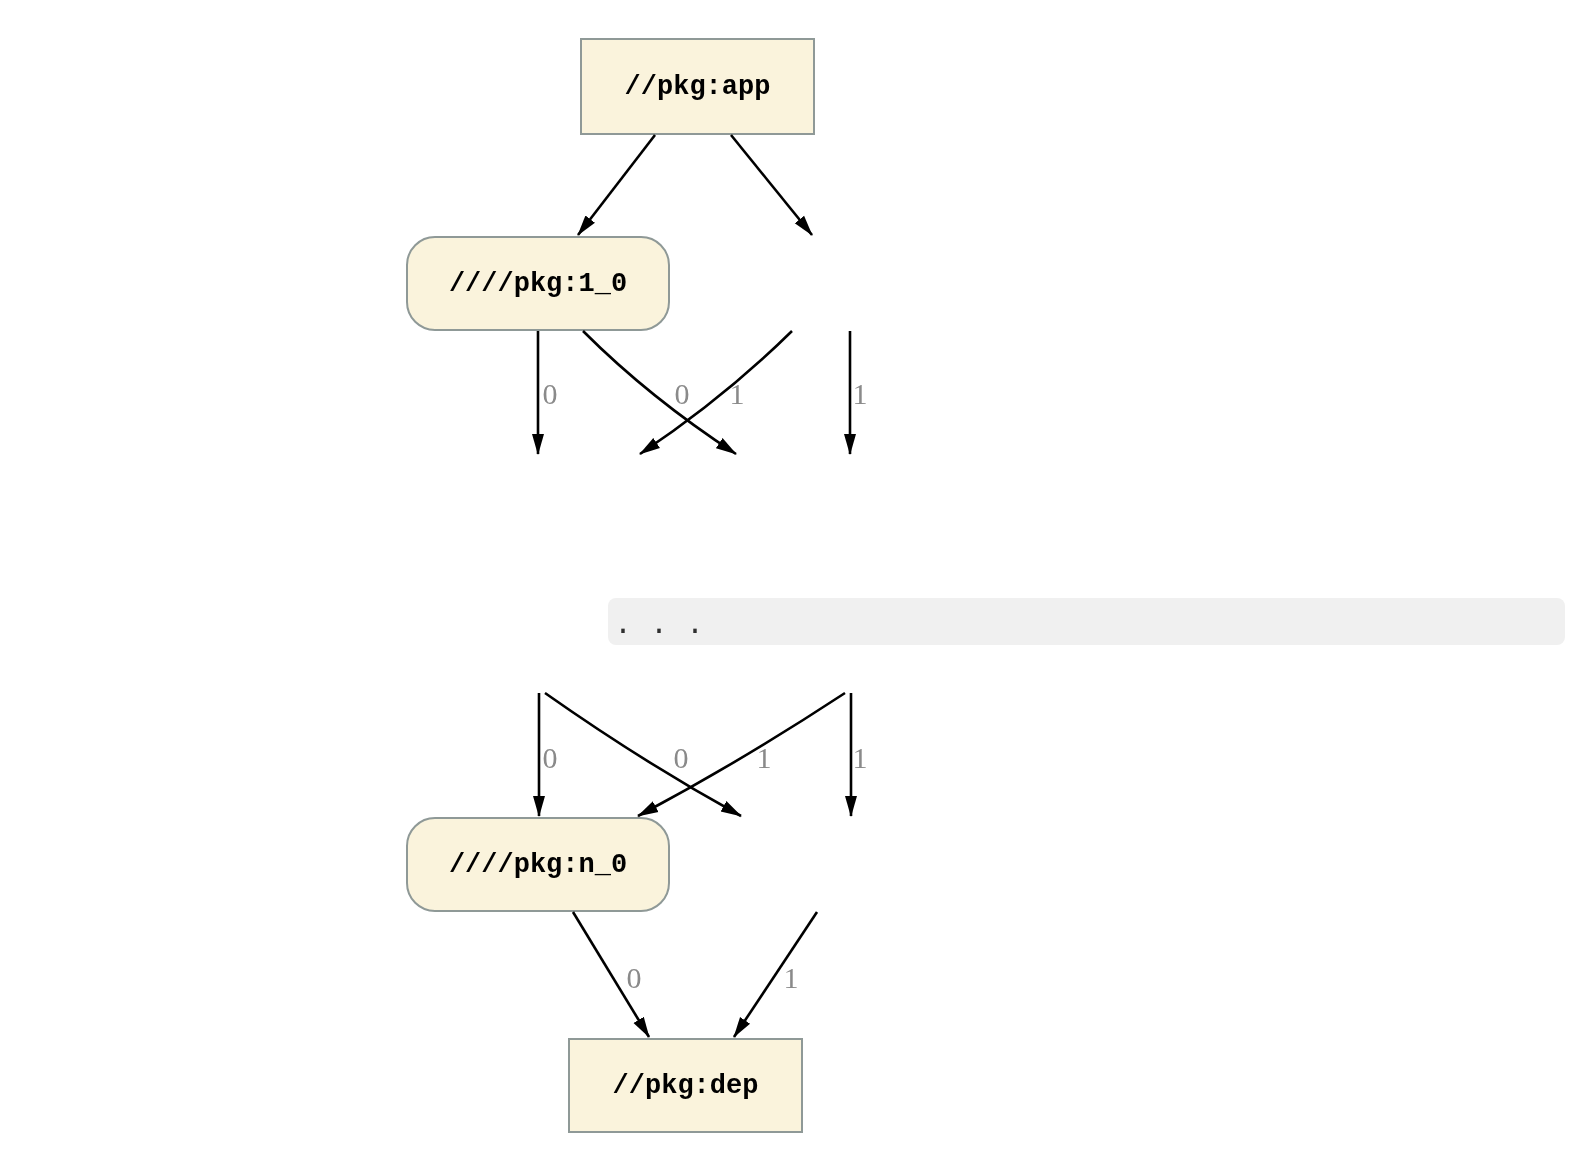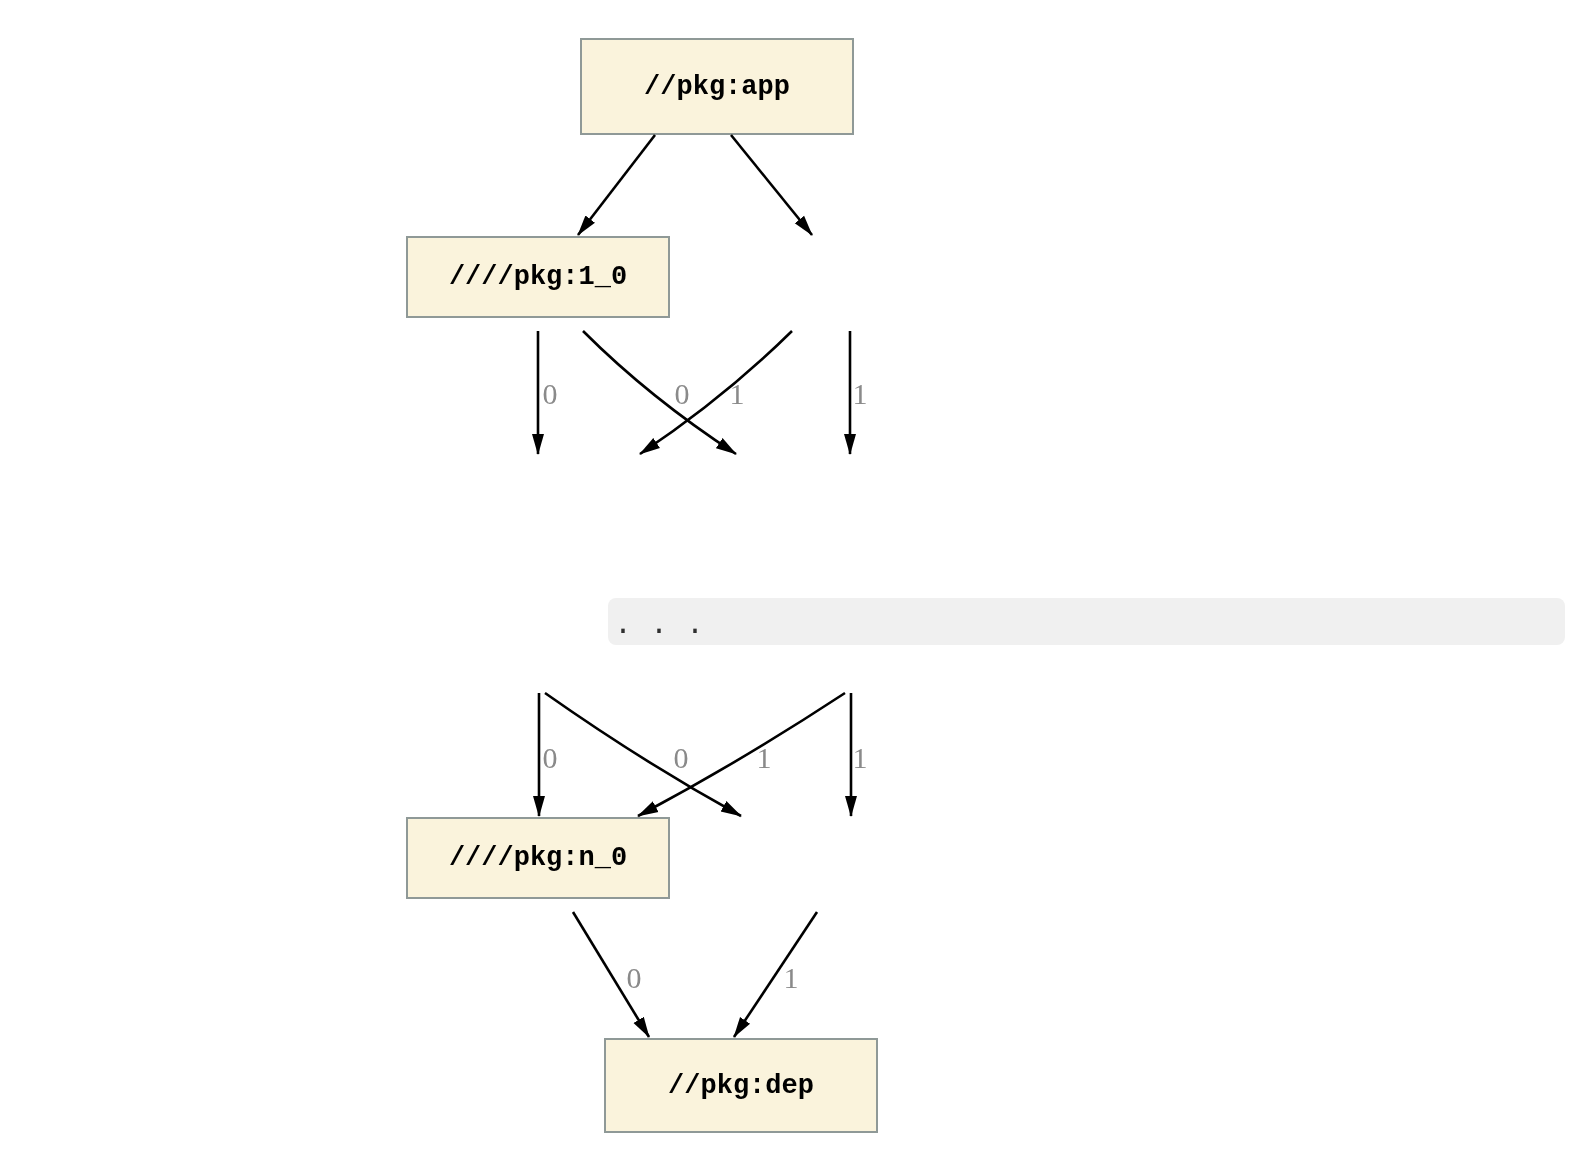--- a/index.html
+++ b/index.html
@@ -15,22 +15,22 @@
   }
   .node{
     position:absolute; box-sizing:border-box;
     background:var(--node-fill);
     border:2.5px solid var(--node-border);
     display:flex; align-items:center; justify-content:center;
     font-family:"Liberation Mono","DejaVu Sans Mono",monospace;
     font-weight:bold; font-size:27px; color:var(--node-text);
     white-space:pre;
   }
-  .node.wide{width:264px;height:82px;}
-  .node.narrow{width:274px;}
+  .node.wide{width:264px;height:95px;border-radius:29px;}
+  .node.narrow{width:235px;}
   .ellipsis-bar{
     position:absolute; left:608px; top:598px; width:957px; height:47px;
     background:var(--ellipsis-bar); border-radius:8px;
     display:flex; align-items:center;
   }
   .ellipsis-bar span{
     padding-left:6px; font-family:"Liberation Mono","DejaVu Sans Mono",monospace;
     font-size:30px; color:var(--ellipsis-text); white-space:pre;
     transform:translateY(3px);
   }
@@ -50,21 +50,21 @@
 
   <div class="node wide" style="left:406px;top:236px">////pkg:1_0</div>
 
 
   <div class="ellipsis-bar">
     <span>. . .</span>
   </div>
 
   <div class="node wide" style="left:406px;top:817px">////pkg:n_0</div>
 
-  <div class="node narrow" style="left:604px;top:1038px;height:95px">//pkg:dep</div>
+  <div class="node narrow" style="left:568px;top:1038px;height:95px">//pkg:dep</div>
 
   <svg class="edges" width="1592" height="1162" viewBox="0 0 1592 1162">
     <defs>
       <marker id="arrow" viewBox="0 0 21 14" refX="20" refY="7" markerWidth="21" markerHeight="14" markerUnits="userSpaceOnUse" orient="auto">
         <polygon points="0,1 21,7 0,13" style="fill:var(--edge,#000)"></polygon>
       </marker>
     </defs>
 
     <path d="M 655 135 L 578 235" marker-end="url(#arrow)"></path>
     <path d="M 731 135 L 812 235" marker-end="url(#arrow)"></path>

